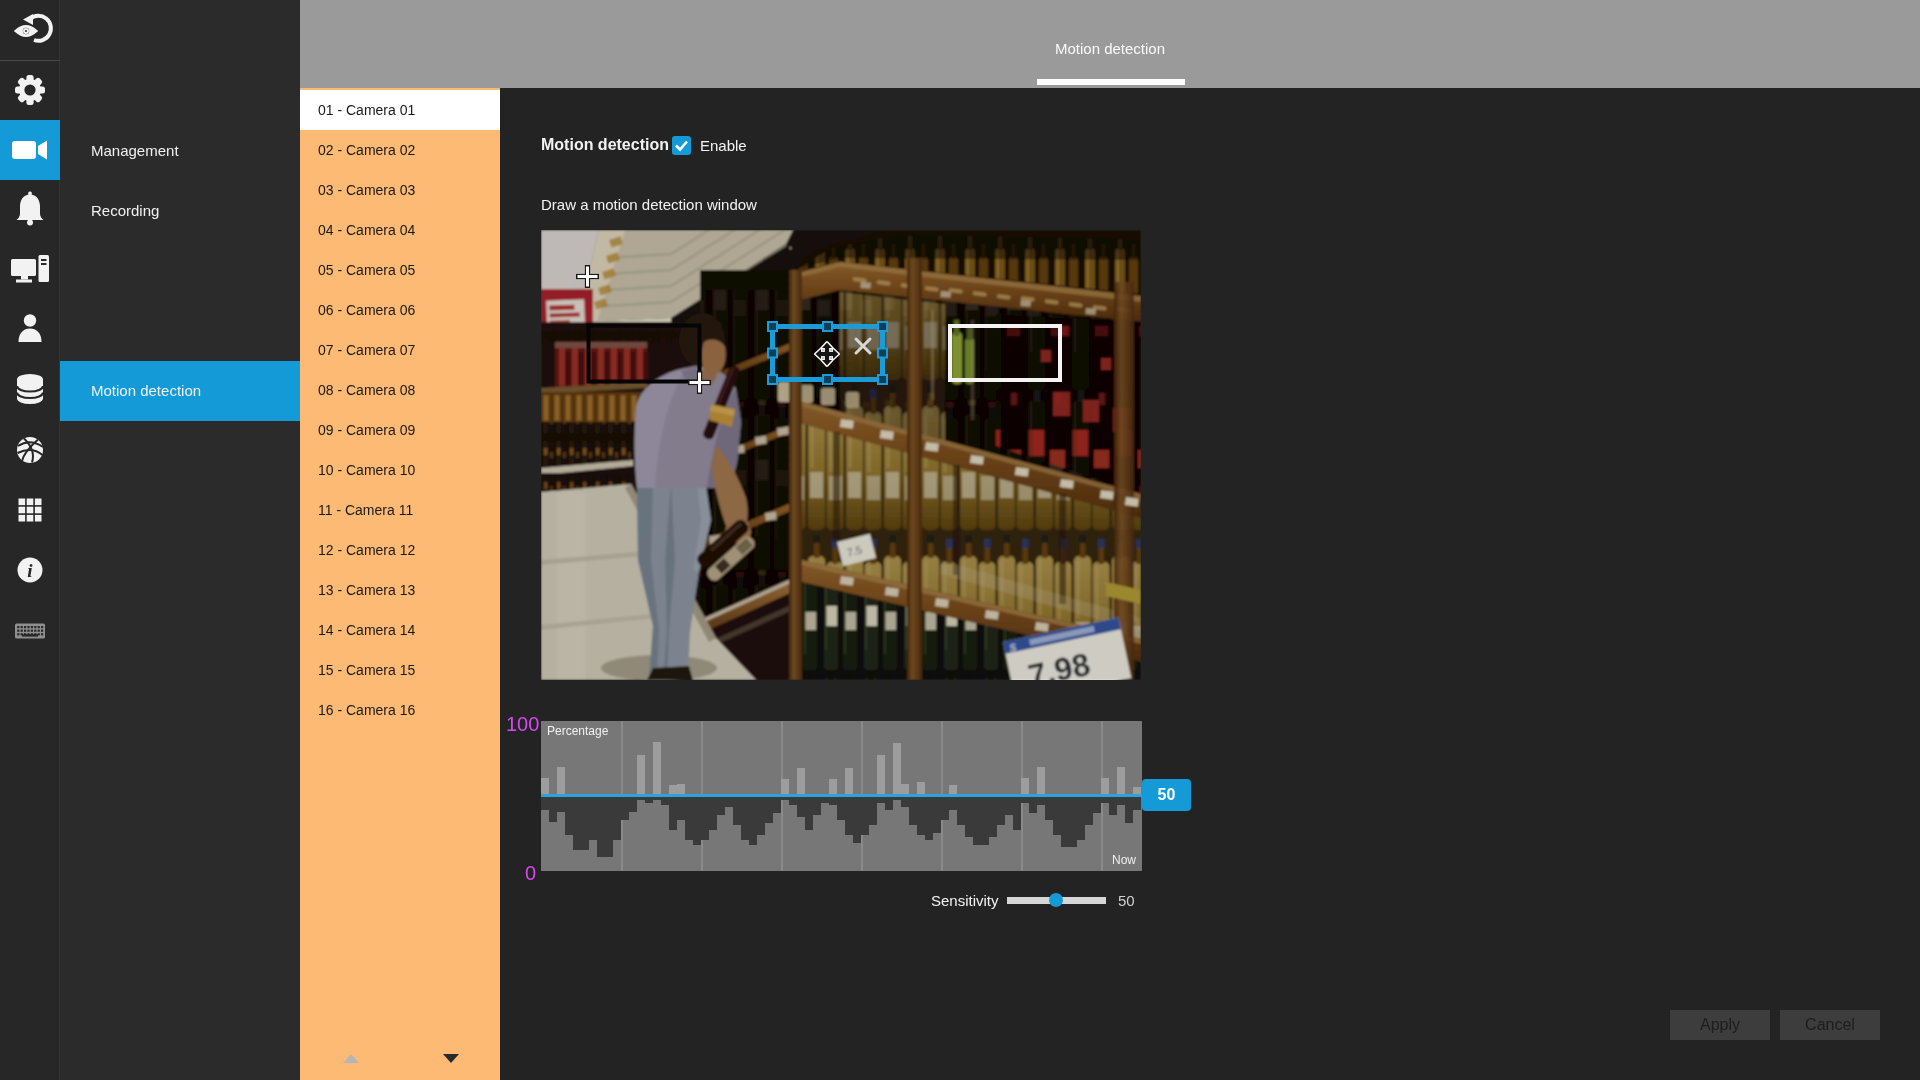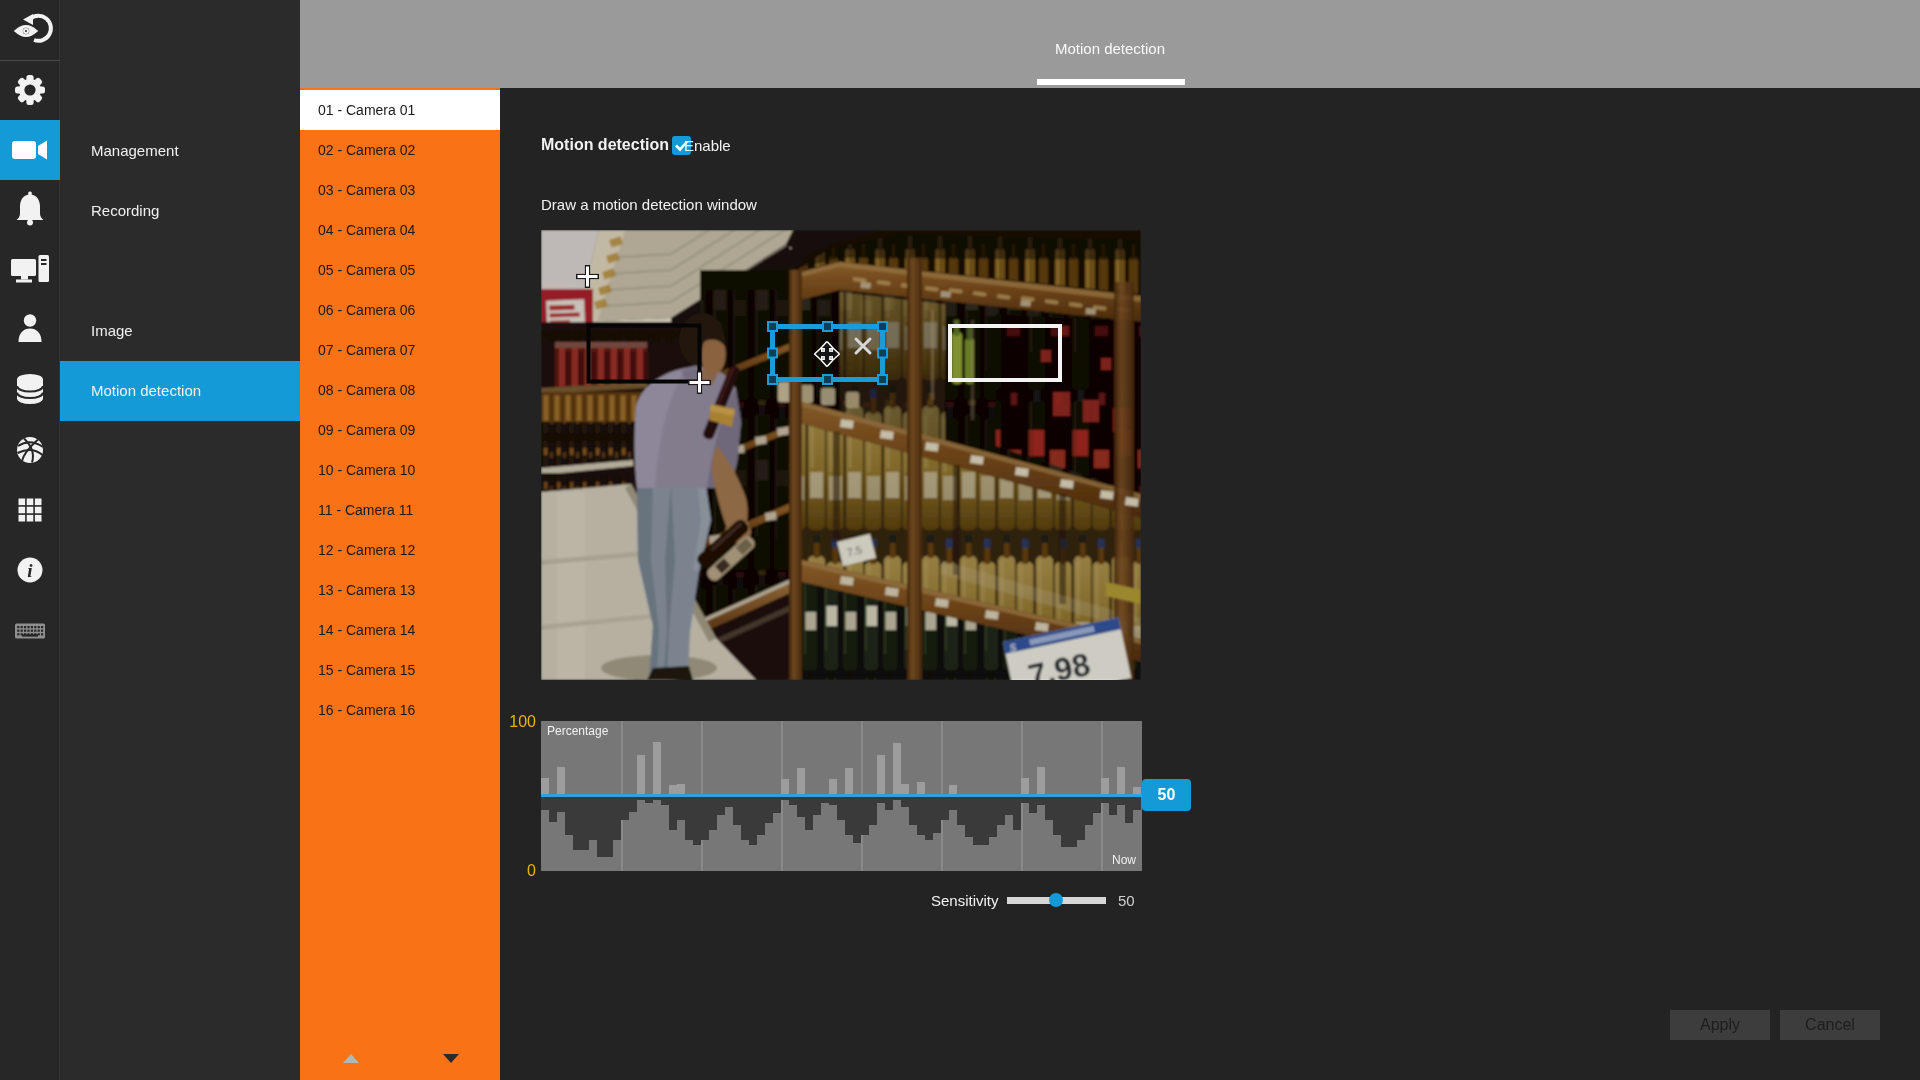--- a/index.html
+++ b/index.html
@@ -3,28 +3,28 @@
 <style>
 *{margin:0;padding:0;box-sizing:border-box}
 html,body{width:1920px;height:1080px;overflow:hidden;background:#232323;font-family:"Liberation Sans",sans-serif;}
 .iconbar{position:absolute;left:0;top:0;width:60px;height:1080px;background:#272727;border-right:1px solid #333}
 .menu{position:absolute;left:60px;top:0;width:240px;height:1080px;background:#2b2b2b}
 .mitem{position:absolute;left:0;width:240px;height:60px;line-height:60px;padding-left:31px;color:#f0f0f0;font-size:15px}
 .mitem.sel{background:#149bd7}
 .topband{position:absolute;left:300px;top:0;width:1620px;height:88px;background:#9a9a9a}
 .tabtext{position:absolute;left:735px;top:40px;width:150px;text-align:center;color:#fafafa;font-size:15px}
 .tabline{position:absolute;left:737px;top:79px;width:148px;height:6px;background:#fff}
-.camlist{position:absolute;left:300px;top:88px;width:200px;height:992px;background:#f97316}
+.camlist{position:absolute;left:300px;top:88px;width:200px;height:992px;background:#fdba74}
 .citem{position:absolute;left:0;width:200px;height:40px;line-height:40px;padding-left:18px;color:#1a1a1a;font-size:14px}
 .citem.first{background:#fff}
 .main{position:absolute;left:0;top:0;width:1920px;height:1080px;pointer-events:none}
 .lbl{position:absolute;color:#f2f2f2;font-size:15px;line-height:17px}
 .bold{font-weight:bold;font-size:16px}
 .checkbox{position:absolute;left:672px;top:136px;width:19px;height:19px}
-.axis{position:absolute;color:#eab308;font-size:16px}
+.axis{position:absolute;color:#d946ef;font-size:20px}
 .tag50{position:absolute;left:1142px;top:779px;width:49px;height:32px;background:#149bd7;border-radius:4px;color:#fff;font-weight:bold;font-size:16px;text-align:center;line-height:32px}
 .strack{position:absolute;left:1007px;top:897px;width:99px;height:7px;background:#d6d6d6}
 .sthumb{position:absolute;left:1049px;top:893px;width:14px;height:14px;border-radius:7px;background:#149bd7}
 .btn{position:absolute;top:1010px;width:100px;height:30px;background:#3d3d3d;color:#1d1d1d;font-size:16px;text-align:center;line-height:30px}
 .photo{display:block}
 .chart{display:block}
 </style></head>
 <body>
 <div class="iconbar">
     <div style="position:absolute;left:0;top:120px;width:60px;height:60px;background:#149bd7"></div>
@@ -131,21 +131,20 @@
         <rect x="34.2" y="33.2" width="2.2" height="2.2" fill="#272727"></rect>
         <rect x="37.599999999999994" y="33.2" width="2.2" height="2.2" fill="#272727"></rect>
         <rect x="41.0" y="33.2" width="2.2" height="2.2" fill="#272727"></rect>
         <rect x="22" y="34.2" width="16" height="2.4" fill="#272727"></rect>
       </svg></div>
     <div style="position:absolute;left:0;top:60px;width:60px;height:1px;background:#4a4a4a"></div>
   </div>
 <div class="menu">
     <div class="mitem" style="top:181px">Recording</div>
     <div class="mitem" style="top:121px">Management</div>
-    <div class="mitem" style="top:301px">Image</div>
     <div class="mitem sel" style="top:361px">Motion detection</div>
   </div>
 <div class="topband">
 <div class="tabtext">Motion detection</div>
 <div class="tabline"></div>
 </div>
 <div class="camlist">
     <div class="citem first" style="top:2px">01 - Camera 01</div>
     <div class="citem" style="top:42px">02 - Camera 02</div>
     <div class="citem" style="top:82px">03 - Camera 03</div>
@@ -164,21 +163,21 @@
     <div class="citem" style="top:602px">16 - Camera 16</div>
     <div style="position:absolute;left:43px;top:966px;width:0;height:0;border-left:8px solid transparent;border-right:8px solid transparent;border-bottom:9px solid #b5b5b5"></div>
     <div style="position:absolute;left:143px;top:966px;width:0;height:0;border-left:8px solid transparent;border-right:8px solid transparent;border-top:9px solid #2a2a2a"></div>
   </div>
 <div class="main">
 <div class="lbl bold" style="left:541px;top:136px">Motion detection</div>
 <div class="checkbox"><svg width="19" height="19" viewBox="0 0 19 19">
         <rect width="19" height="19" rx="3" fill="#149bd7"></rect>
         <path d="M4,9.5 L8,13.5 L15,5.5" stroke="#fff" stroke-width="2.6" fill="none"></path>
       </svg></div>
-<div class="lbl" style="left:684px;top:137px">Enable</div>
+<div class="lbl" style="left:700px;top:137px">Enable</div>
 <div class="lbl" style="left:541px;top:196px">Draw a motion detection window</div>
 <div style="position:absolute;left:541px;top:230px;width:600px;height:450px">
       <svg class="photo" width="600" height="450" viewBox="0 0 600 450">
         <defs>
           <filter id="soft" x="-2%" y="-2%" width="104%" height="104%">
             <feGaussianBlur stdDeviation="0.9"></feGaussianBlur>
           </filter>
           <linearGradient id="wood" x1="0" y1="0" x2="0" y2="1">
 <stop offset="0" stop-color="#96662e"></stop>
             <stop offset="0.45" stop-color="#7a4c1c"></stop>

